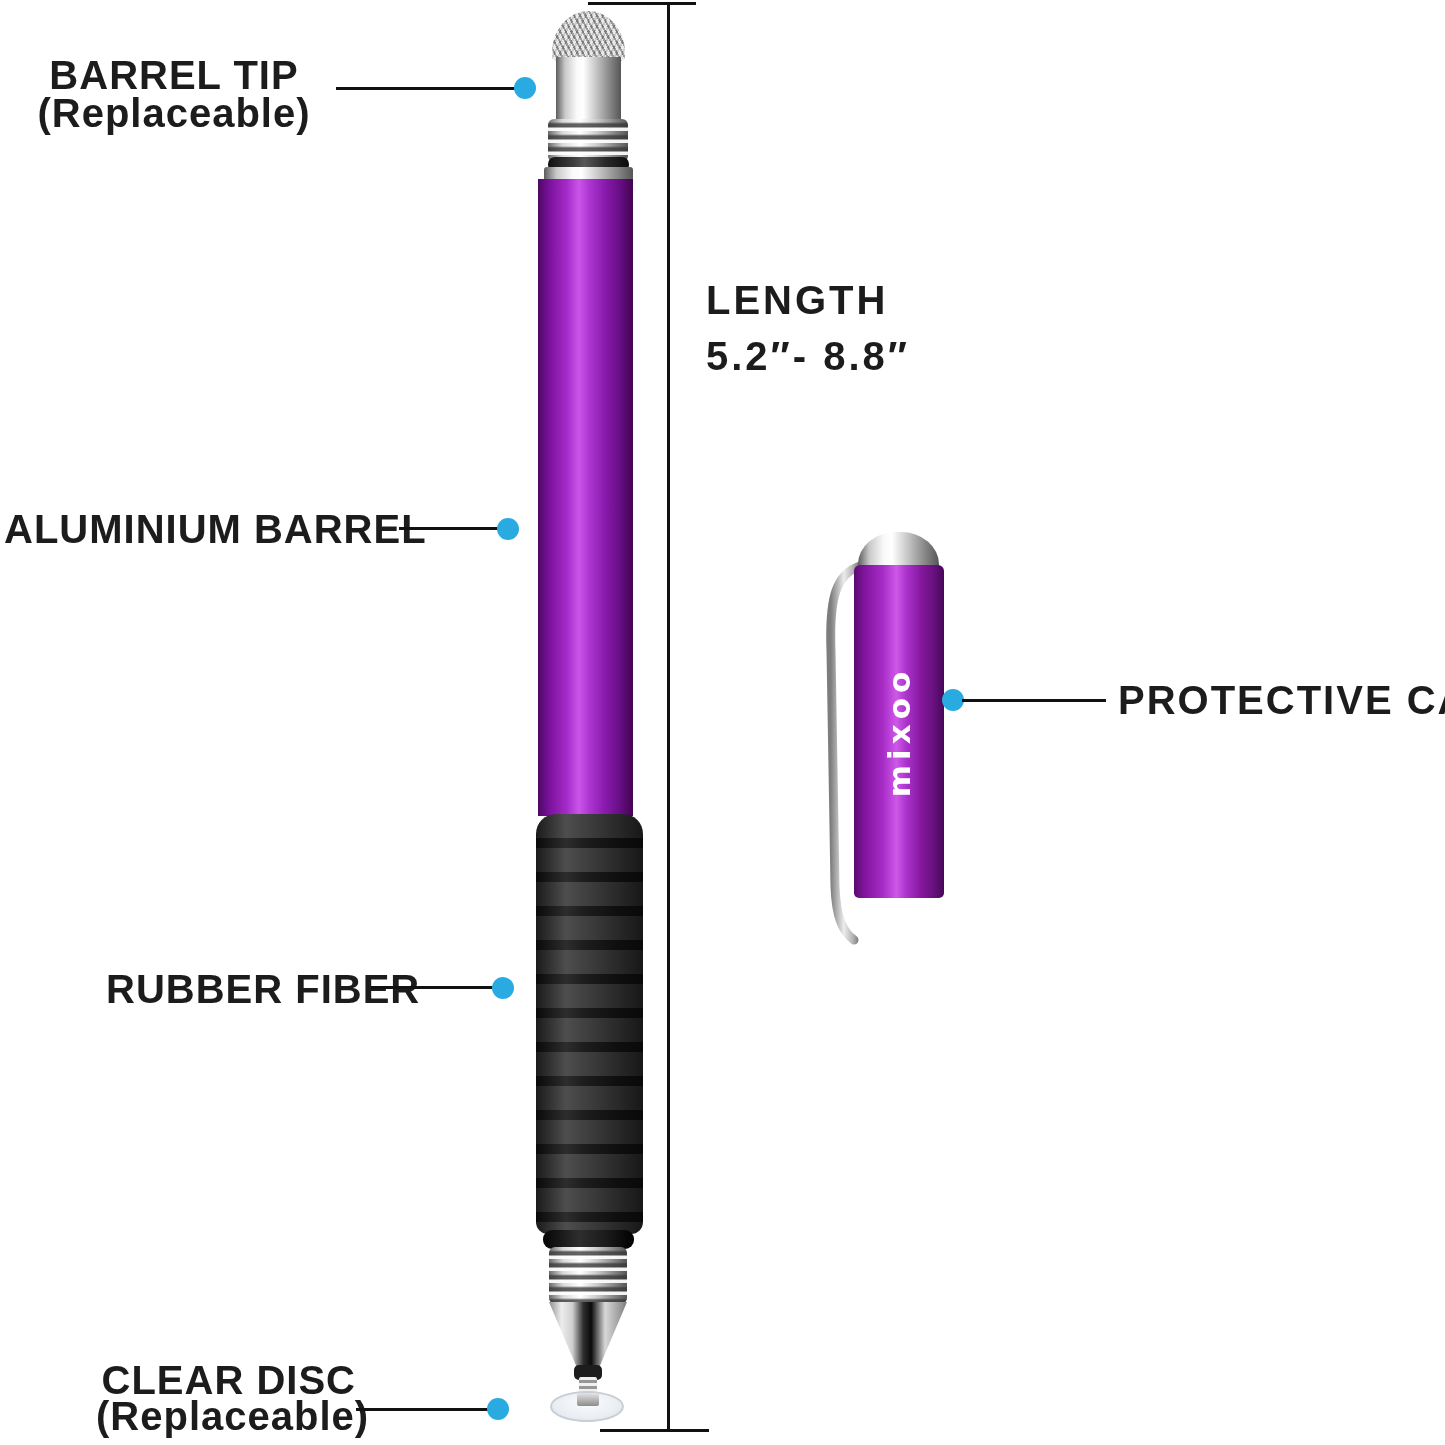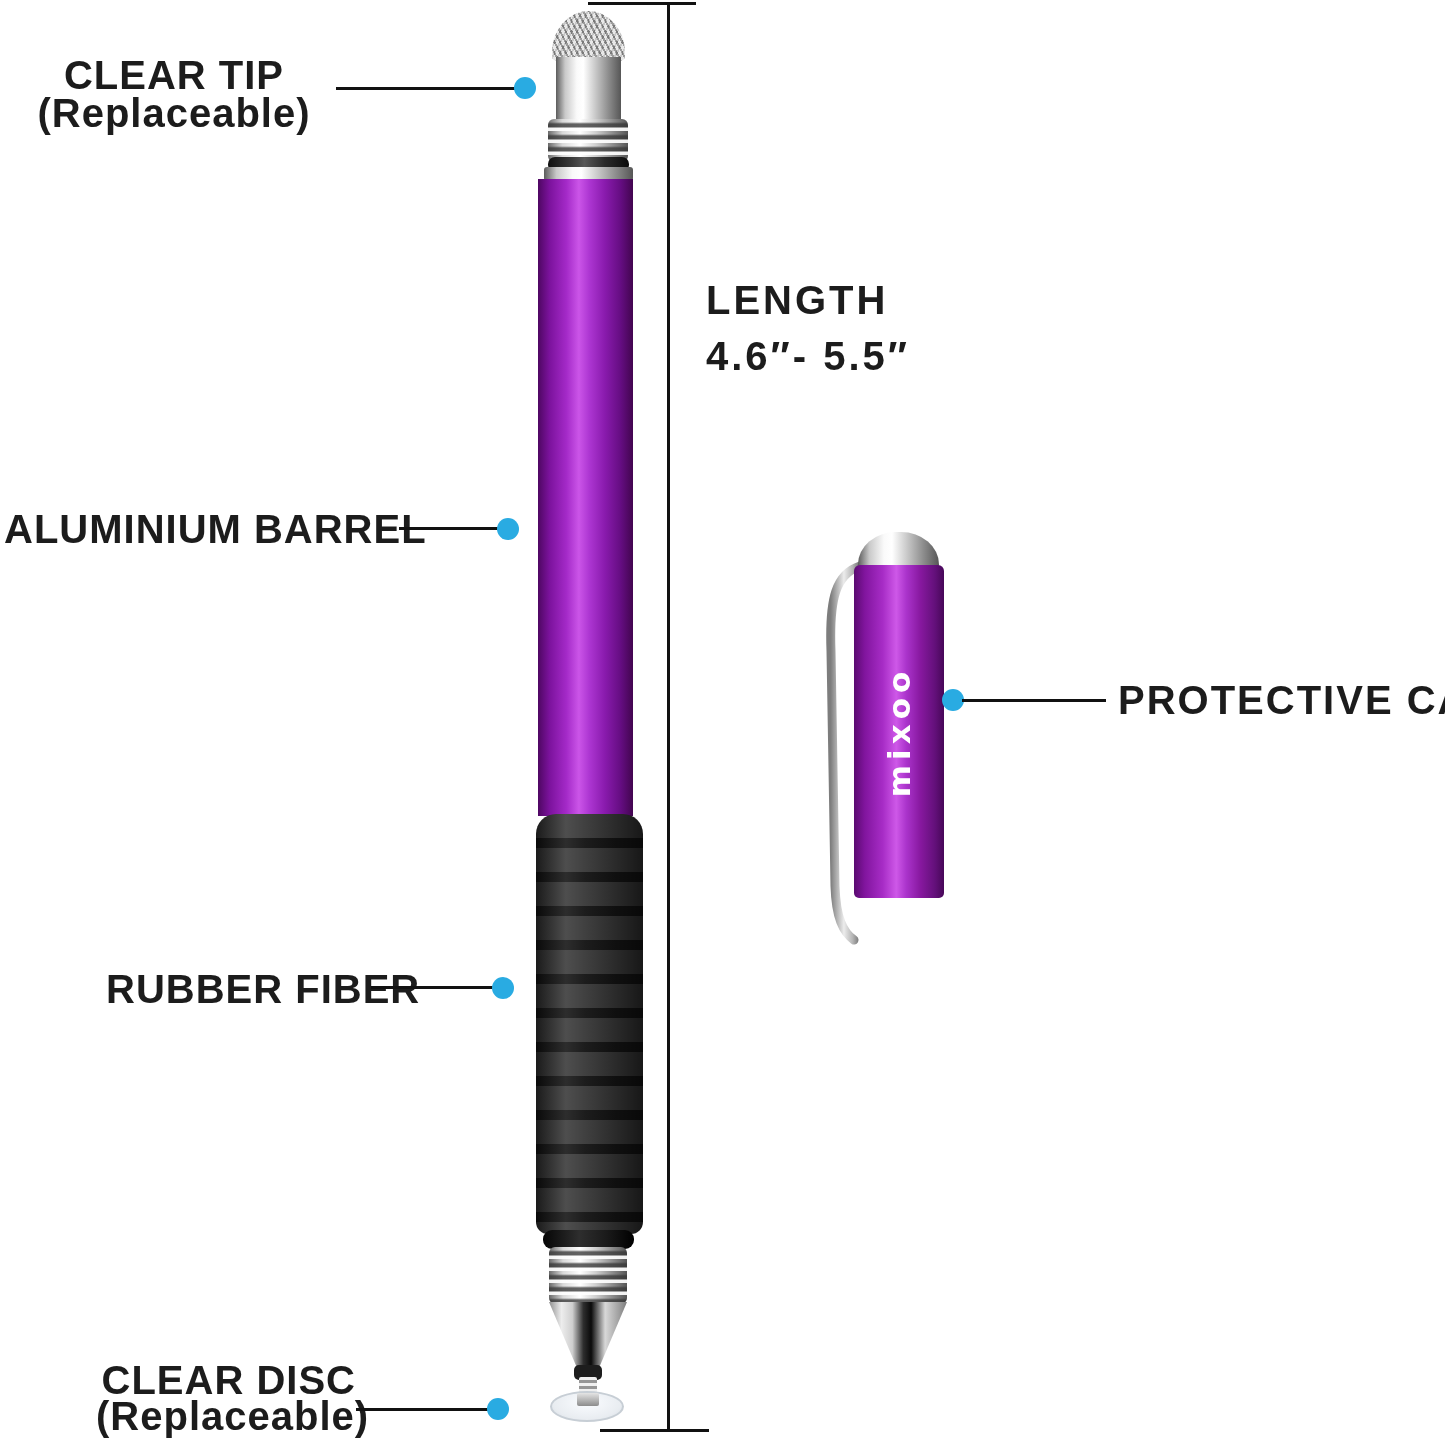--- a/index.html
+++ b/index.html
@@ -105,21 +105,21 @@
 </head>
 <body>
 
 <div class="stage">
 
   <div class="abs dim dim-tick-top"></div>
   <div class="abs dim dim-v"></div>
   <div class="abs dim dim-tick-bottom"></div>
   <div class="abs lbl lbl-length">
     <span class="ln">LENGTH</span>
-    <span class="ln">4.6″- 5.5″</span>
+    <span class="ln">5.2″- 8.8″</span>
   </div>
 
   <div class="abs mesh"></div>
   <div class="abs chrome-h collar"></div>
   <div class="abs threads threads-top"></div>
   <div class="abs oring"></div>
   <div class="abs chrome-h band"></div>
   <div class="abs barrel"></div>
   <div class="abs grip"></div>
   <div class="abs grip-ring"></div>
@@ -140,21 +140,21 @@
       </linearGradient>
     </defs>
     <path d="M 42 10 C 18 18, 11 42, 13 95 L 17 330 C 18 362, 25 376, 36 384" fill="none" stroke="url(#metal)" stroke-width="9" stroke-linecap="round"></path>
   </svg>
   <div class="abs chrome-h cap-dome"></div>
   <div class="abs cap-body">
     <span class="cap-logo">mixoo</span>
   </div>
 
   <div class="abs lbl lbl-fiber">
-    <span class="ln">CLEAR TIP</span>
+    <span class="ln">BARREL TIP</span>
     <span class="ln">(Replaceable)</span>
   </div>
   <div class="abs leader leader-fiber"></div>
   <div class="abs dot dot-fiber"></div>
 
   <div class="abs lbl lbl-barrel">ALUMINIUM BARREL</div>
   <div class="abs leader leader-barrel"></div>
   <div class="abs dot dot-barrel"></div>
 
   <div class="abs lbl lbl-grip">RUBBER FIBER</div>

